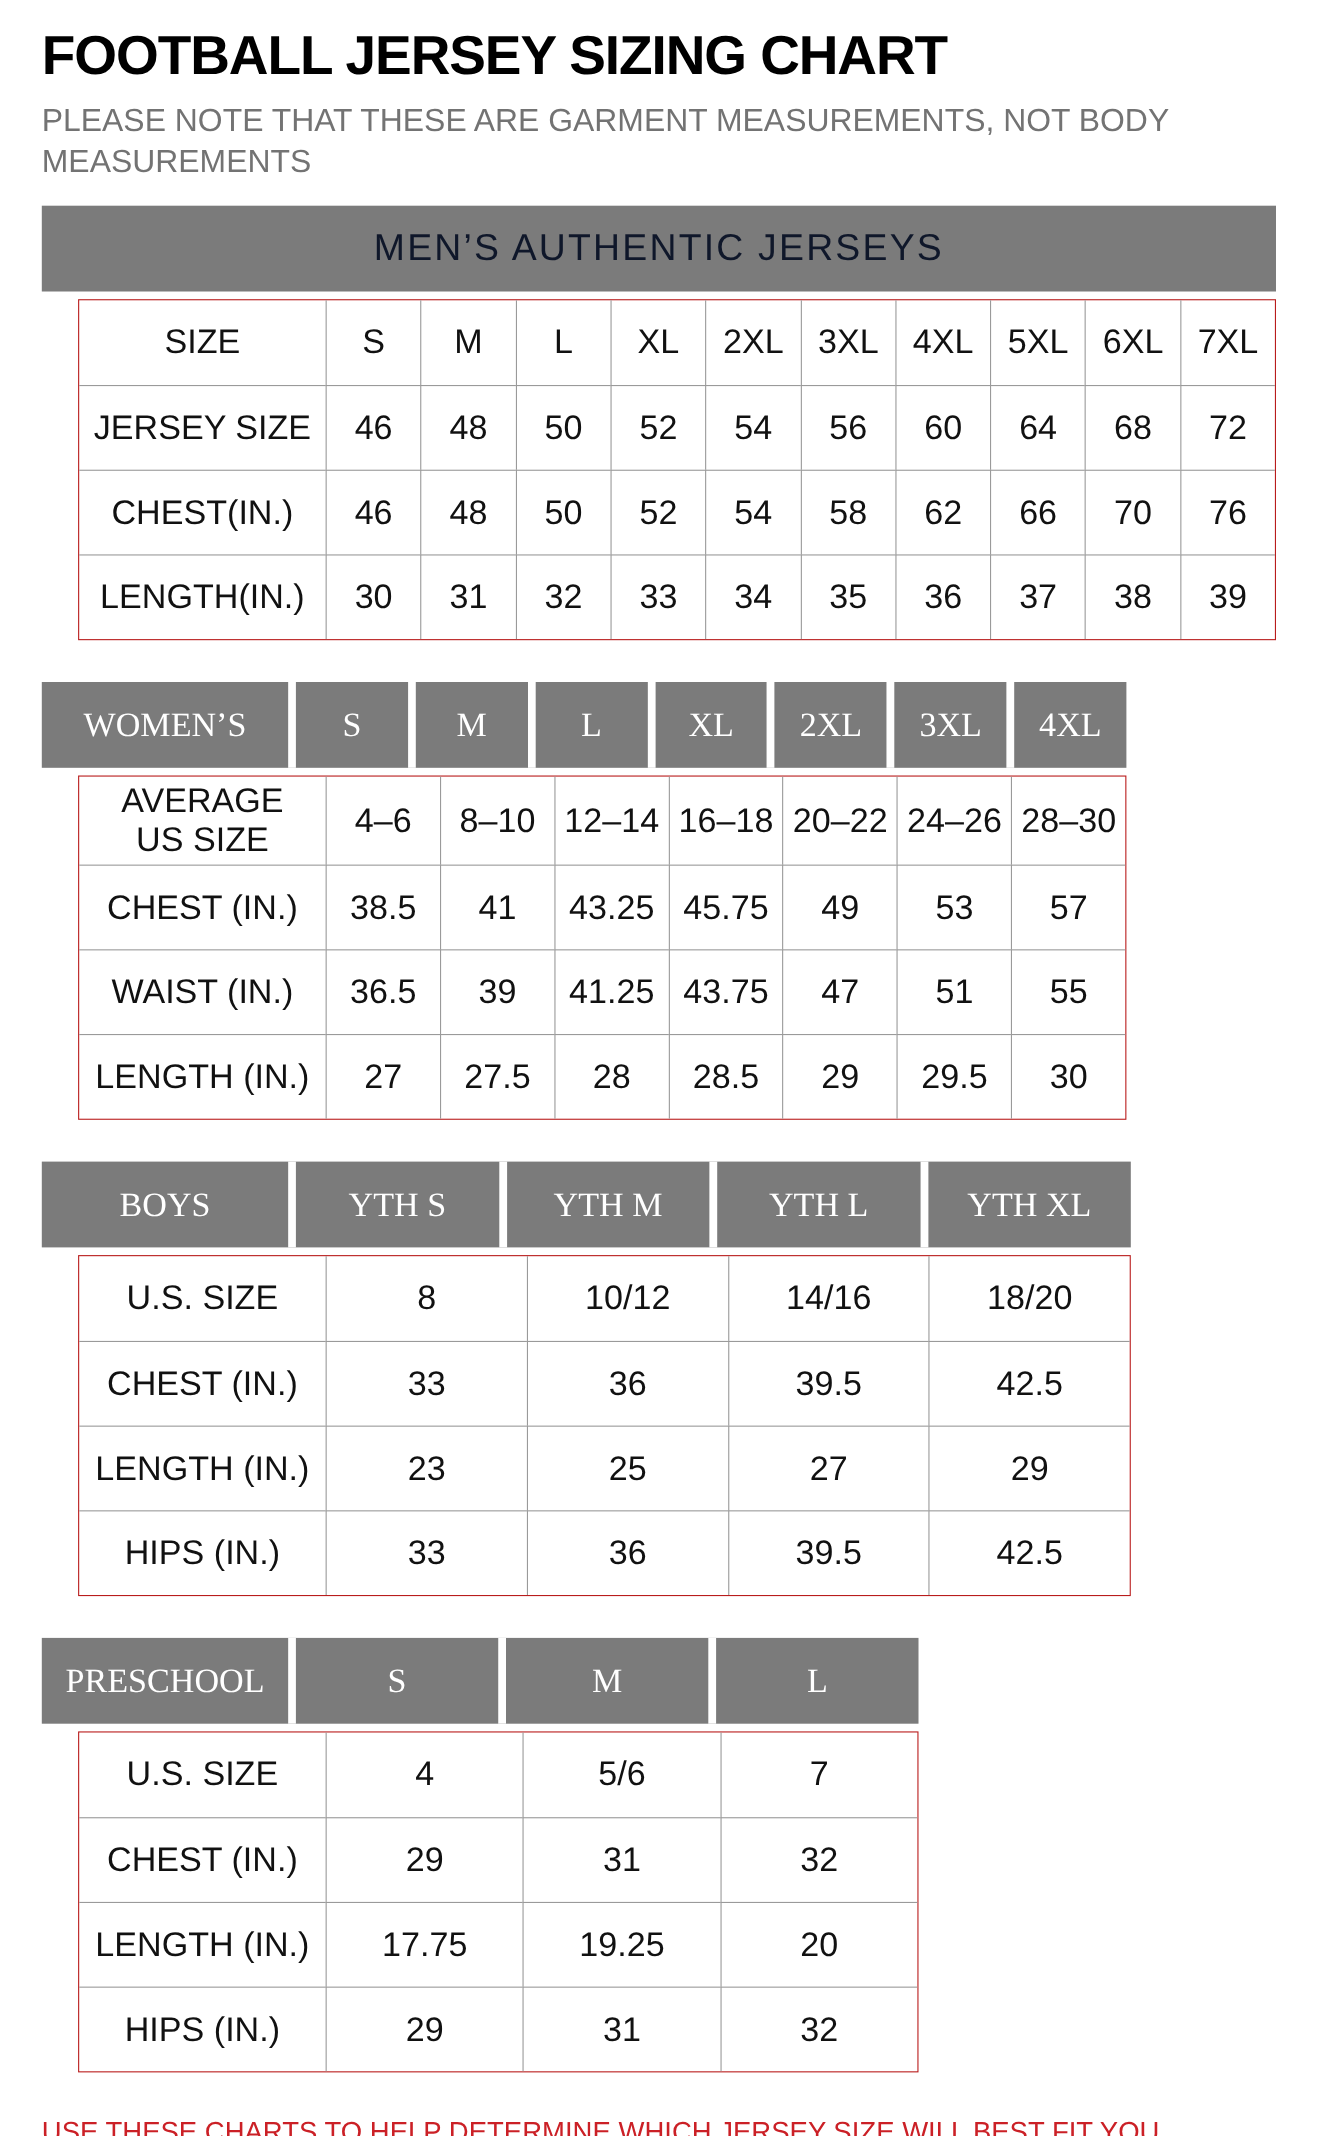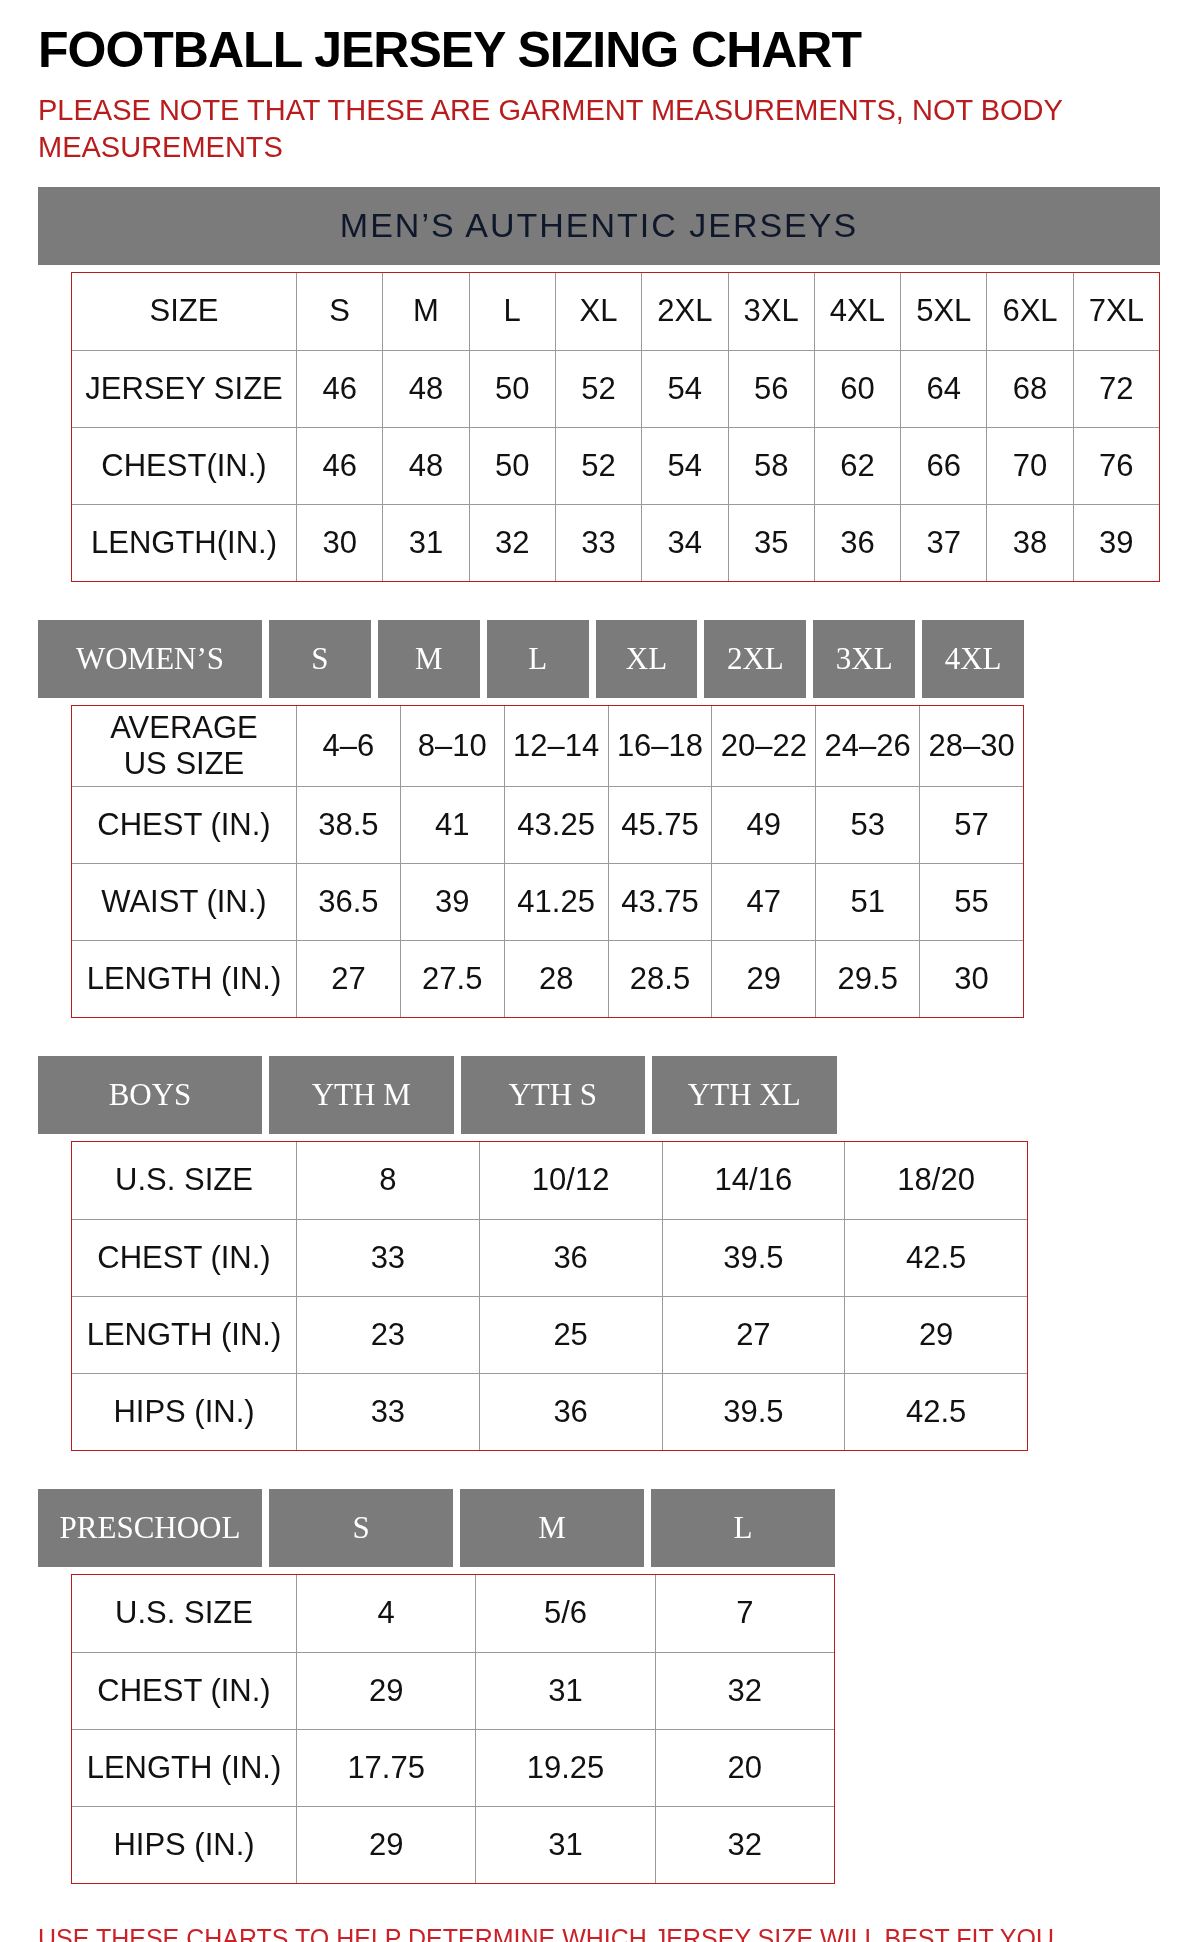--- a/index.html
+++ b/index.html
@@ -16,21 +16,21 @@
   .page-title {
     font-size: 50px;
     font-weight: 700;
     letter-spacing: -1px;
     line-height: 1.15;
     margin: 0 0 12px 0;
     color: #000000;
   }
 
   .subtitle {
-    color: #b91c1c;
+    color: #737373;
     font-size: 29px;
     line-height: 1.3;
     margin: 0 0 20px 0;
   }
   .subtitle span { display: block; }
 
   .tbl { margin-bottom: 38px; }
 
   .banner {
     background: #7b7b7b;
@@ -192,22 +192,23 @@
           <div class="cell">28</div>
           <div class="cell">28.5</div>
           <div class="cell">29</div>
           <div class="cell">29.5</div>
           <div class="cell">30</div>
         </div>
       </div>
       <div class="tbl" style="width: 990px;">
         <div class="hrow" style="grid-template-columns: 224px repeat(4, 1fr);">
           <div class="hcell first">BOYS</div>
+          <div class="hcell">YTH S</div>
           <div class="hcell">YTH M</div>
-          <div class="hcell">YTH S</div>
+          <div class="hcell">YTH L</div>
           <div class="hcell">YTH XL</div>
         </div>
         <div class="tbody" style="grid-template-columns: 224px repeat(4, 1fr);">
           <div class="cell first-col first-row">U.S. SIZE</div>
           <div class="cell first-row">8</div>
           <div class="cell first-row">10/12</div>
           <div class="cell first-row">14/16</div>
           <div class="cell first-row">18/20</div>
           <div class="cell first-col">CHEST (IN.)</div>
           <div class="cell">33</div>

